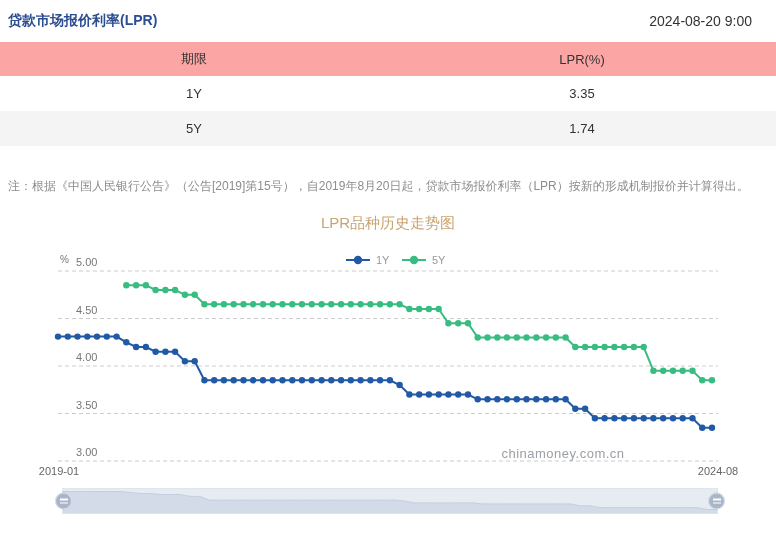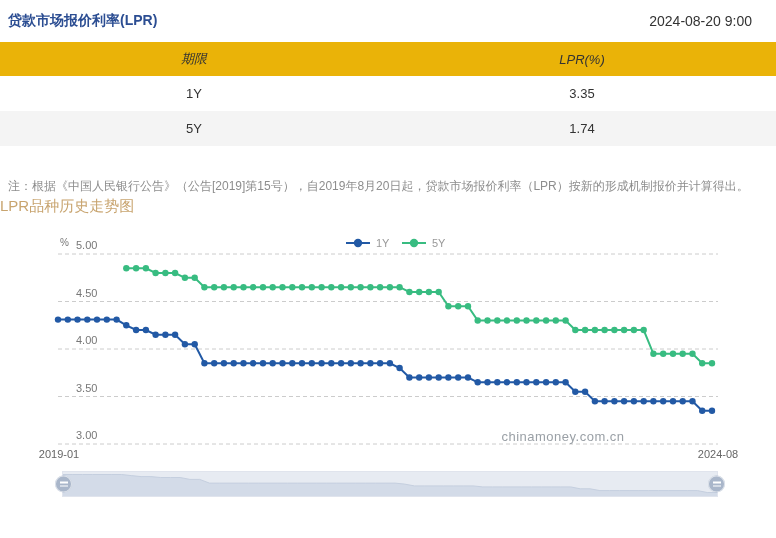--- a/index.html
+++ b/index.html
@@ -5,25 +5,25 @@
   html,body{margin:0;padding:0;}
   body{
     width:776px;height:538px;background:#fff;overflow:hidden;position:relative;
     font-family:"Liberation Sans","DejaVu Sans",sans-serif;
   }
   .header{display:flex;justify-content:space-between;align-items:flex-start;padding:12px 24px 0 8px;}
   .header-title{color:#2b4d92;font-size:14px;font-weight:bold;}
   .header-date{color:#333;font-size:14px;padding-top:1px;}
   table.lpr{width:100%;border-collapse:collapse;margin-top:12px;font-size:13px;color:#333;table-layout:fixed;}
   table.lpr th,table.lpr td{width:50%;text-align:center;font-weight:normal;padding:0;}
-  table.lpr thead tr{background:#eab308;height:34px;font-style:italic;}
+  table.lpr thead tr{background:#fca5a5;height:34px;}
   table.lpr tbody tr.row-odd{background:#fff;height:35px;}
   table.lpr tbody tr.row-even{background:#f4f4f4;height:35px;}
   .note{margin:29px 26px 0 8px;font-size:12px;color:#8d8d8d;line-height:1.85;}
-  .chart-title{color:#c8a46f;font-size:15px;}
+  .chart-title{margin-top:17px;text-align:center;color:#c8a46f;font-size:15px;}
   #chart-svg{display:block;margin-top:5px;}
   .slider{
     position:relative;margin:5px 0 0 62px;width:656px;height:26px;
     background:#e7ebf2;border:1px solid #e0e4ed;box-sizing:border-box;
   }
   .slider svg{display:block;width:100%;height:100%;}
   .handle{
     position:absolute;top:50%;transform:translateY(-50%);
     width:17px;height:17px;border-radius:50%;background:#a9b6ca;
     box-shadow:0 0 0 1px rgba(255,255,255,.6) inset;cursor:ew-resize;

